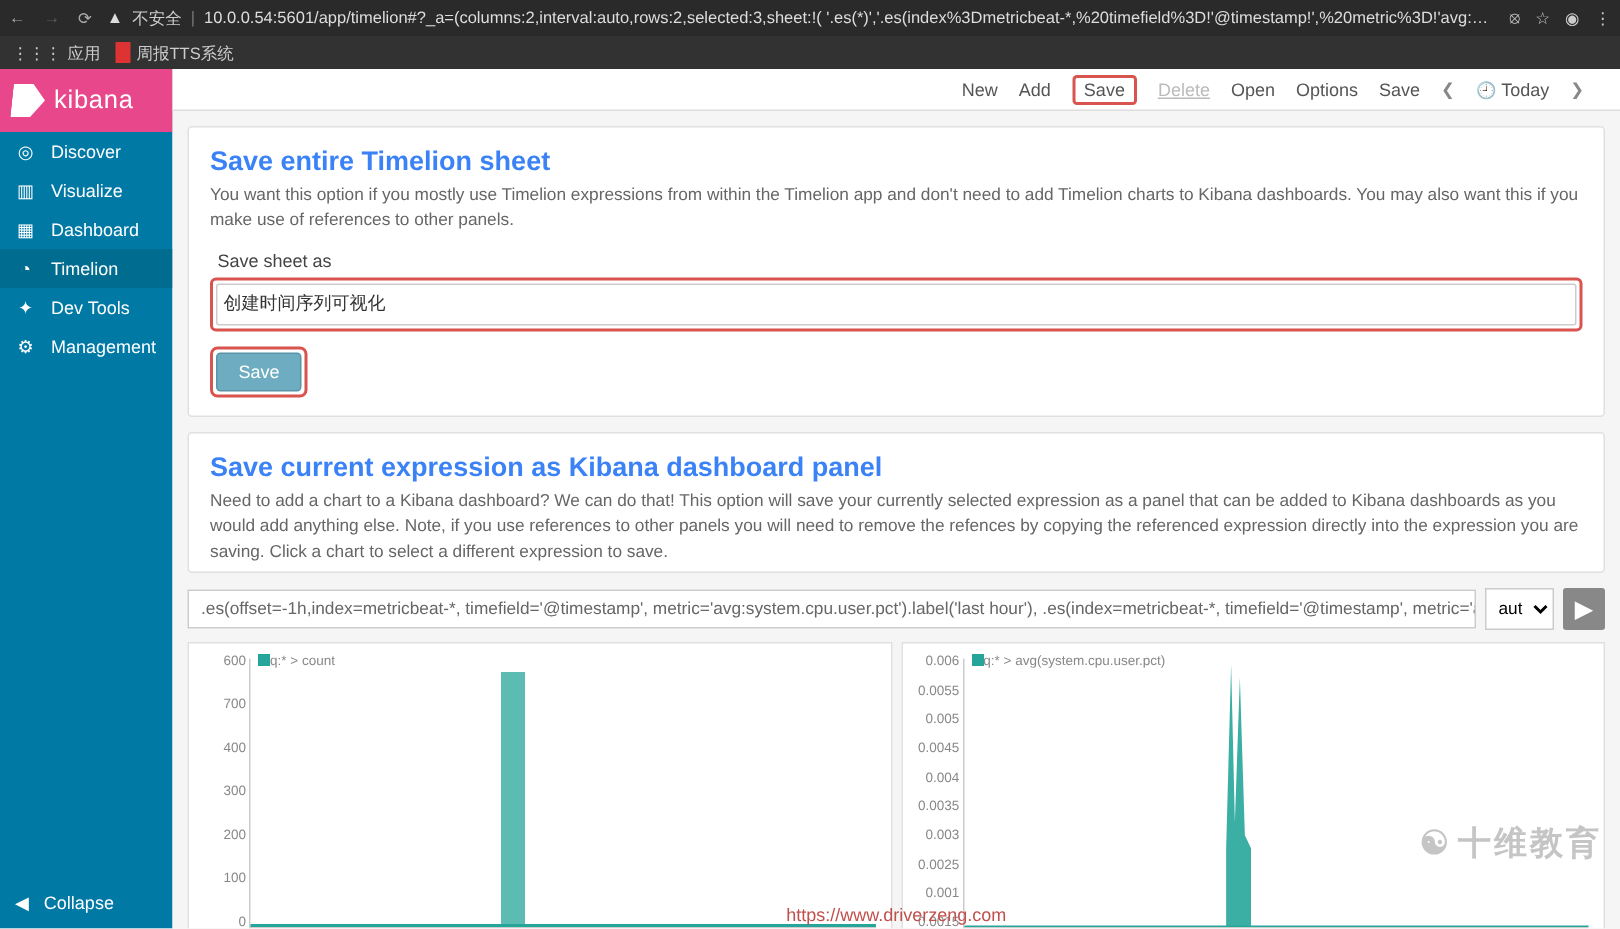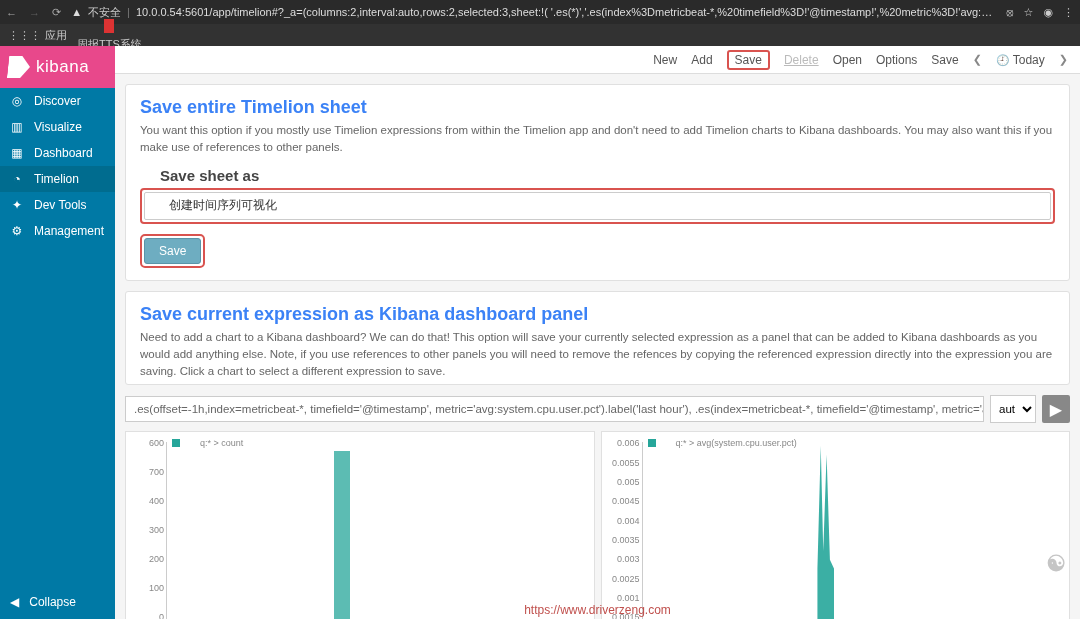--- a/index.html
+++ b/index.html
@@ -7,62 +7,62 @@
 
 
 .browser-bar { background: #2a2a2a; height: 24px; display: flex; align-items: center; padding: 0 6px; color: #ccc; font-size: 11px; }
 .browser-bar .nav-icons { display: flex; gap: 12px; margin-right: 10px; color: #aaa; }
 .browser-bar .nav-icons span { cursor: pointer; }
 .browser-bar .url { flex: 1; white-space: nowrap; overflow: hidden; text-overflow: ellipsis; color: #ddd; }
 .browser-bar .warn { color: #ddd; margin-right: 6px; }
 .browser-bar .right-icons { display: flex; gap: 10px; margin-left: 10px; }
 .bookmark-bar { background: #323232; height: 22px; display: flex; align-items: center; padding: 0 8px; color: #ccc; font-size: 11px; gap: 10px; }
 .bookmark-bar .apps { display: flex; align-items: center; gap: 4px; }
-.bookmark-bar .bm-item { display: flex; align-items: center; gap: 4px; flex-direction: column; }
+.bookmark-bar .bm-item { display: flex; align-items: center; gap: 4px; }
 .bm-icon-red { width: 10px; height: 14px; background: #d33; display: inline-block; }
 
 .app { display: flex; height: calc(619px - 46px); }
 
 
 .sidebar { width: 115px; background: #0079a5; color: #fff; display: flex; flex-direction: column; }
 .logo-row { background: #e8488b; height: 42px; display: flex; align-items: center; padding: 0 8px; gap: 6px; }
 .logo-k { width: 22px; height: 22px; background: #fff; clip-path: polygon(0 0, 60% 0, 100% 50%, 60% 100%, 0 100%); transform: skewX(-6deg); }
 .logo-text { font-size: 17px; font-weight: 400; letter-spacing: 0.5px; }
 .nav-item { display: flex; align-items: center; gap: 10px; padding: 6px 10px; font-size: 12px; cursor: pointer; }
 .nav-item.active { background: #006c8f; }
 .nav-icon { width: 14px; height: 14px; display: inline-flex; align-items: center; justify-content: center; font-size: 12px; }
 .collapse-row { margin-top: auto; display: flex; align-items: center; gap: 10px; padding: 10px; font-size: 12px; cursor: pointer; }
 
 
 .content { flex: 1; background: #f5f5f5; display: flex; flex-direction: column; overflow: hidden; }
-.topbar { background: #fff; border-bottom: 1px solid #ddd; height: 28px; display: flex; align-items: center; justify-content: flex-end; padding: 0 12px; gap: 14px; font-size: 12px; color: #555; }
+.topbar { background: #fff; border-bottom: 1px solid #ddd; height: 28px; display: flex; align-items: center; justify-content: flex-end; padding: 0 24px; gap: 14px; font-size: 12px; color: #555; }
 .topbar .link { cursor: pointer; }
 .topbar .link.disabled { color: #bbb; text-decoration: underline; }
 .topbar .link.highlight { border: 2px solid #d9534f; border-radius: 3px; padding: 1px 6px; color: #555; }
 .topbar .ticon { font-size: 11px; color: #888; }
 
 .panel { background: #fff; margin: 10px 10px 0 10px; border: 1px solid #e0e0e0; padding: 12px 14px; border-radius: 3px; }
 .panel h2 { font-size: 18px; font-weight: 600; color: #3b82f6; margin-bottom: 4px; }
 .panel p { font-size: 11.5px; color: #666; line-height: 1.5; }
-.form-label { font-size: 15px; font-weight: 700; color: #444; margin: 10px 0 4px 20px; }
-.text-input { width: 100%; border: 1px solid #ccc; padding: 6px 24px; font-size: 12px; color: #333; border-radius: 2px; }
+.form-label { font-size: 12px; font-weight: 400; color: #444; margin: 10px 0 4px 5px; }
+.text-input { width: 100%; border: 1px solid #ccc; padding: 6px 4px; font-size: 12px; color: #333; border-radius: 2px; }
 .input-highlight { border: 2px solid #d9534f; border-radius: 4px; padding: 2px; }
 .btn-save { margin-top: 10px; display: inline-block; background: #6eadc1; color: #fff; border: 1px solid #5a94a8; padding: 5px 14px; font-size: 12px; border-radius: 3px; cursor: pointer; }
 .btn-highlight { border: 2px solid #d9534f; border-radius: 5px; padding: 2px; display: inline-block; margin-top: 10px; }
 .btn-highlight .btn-save { margin-top: 0; }
 
 .expr-row { display: flex; align-items: center; margin: 10px 10px 8px 10px; gap: 6px; }
 .expr-input { flex: 1; border: 1px solid #ccc; background: #fff; padding: 6px 8px; font-size: 11.5px; color: #666; white-space: nowrap; overflow: hidden; }
 .interval-sel { width: 46px; border: 1px solid #ccc; background: #fff; padding: 6px 4px; font-size: 11.5px; }
 .play-btn { width: 28px; height: 28px; background: #888; color: #fff; display: flex; align-items: center; justify-content: center; cursor: pointer; border-radius: 2px; }
 
 .charts-grid { flex: 1; display: grid; grid-template-columns: 1fr 1fr; grid-template-rows: 210px 60px; gap: 6px; padding: 0 10px 10px 10px; overflow: hidden; position: relative; }
 .chart { background: #fff; border: 1px solid #e0e0e0; position: relative; padding: 6px 10px 4px 40px; font-size: 9px; color: #888; }
 .chart .legend { position: absolute; top: 6px; left: 46px; display: flex; flex-direction: column; gap: 2px; font-size: 9px; }
-.chart .legend-item { display: flex; align-items: center; gap: 20px; }
+.chart .legend-item { display: flex; align-items: center; gap: 0; }
 .chart .swatch { width: 8px; height: 8px; display: inline-block; }
 .chart .y-axis { position: absolute; left: 4px; top: 6px; bottom: 18px; width: 34px; display: flex; flex-direction: column; justify-content: space-between; text-align: right; font-size: 9px; }
 .chart .plot { position: absolute; left: 40px; right: 10px; top: 10px; bottom: 18px; border-left: 1px solid #ccc; border-bottom: 1px solid #ccc; }
 .spike1-fill { position: absolute; left: 40%; bottom: 0; width: 4%; height: 95%; background: #26a69a; opacity: 0.75; }
 .baseline1 { position: absolute; left: 0; right: 0; bottom: 0; height: 2px; background: #26a69a; }
 
 .spike2 { position: absolute; left: 42%; bottom: 0; width: 4%; height: 98%; background: #26a69a; opacity: 0.9; clip-path: polygon(0 100%, 0 70%, 20% 0, 35% 60%, 55% 5%, 75% 65%, 100% 70%, 100% 100%); }
 .baseline2 { position: absolute; left: 0; right: 0; bottom: 0; height: 1px; background: #26a69a; }
 
 .watermark { position: absolute; right: 12px; bottom: 42px; color: #bbb; font-size: 22px; font-weight: 700; display: flex; align-items: center; gap: 4px; opacity: 0.85; letter-spacing: 2px; }
@@ -221,17 +221,18 @@
         </div>
         <div class="plot">
           <div class="baseline2"></div>
           <div class="spike2"></div>
         </div>
 
       </div>
 
       <div class="watermark">
           <span>☯</span>
+          <span>十维教育</span>
         </div>
       <div class="url-wm">https://www.driverzeng.com</div>
     </div>
   </div>
 </div>
 
 </body></html>

